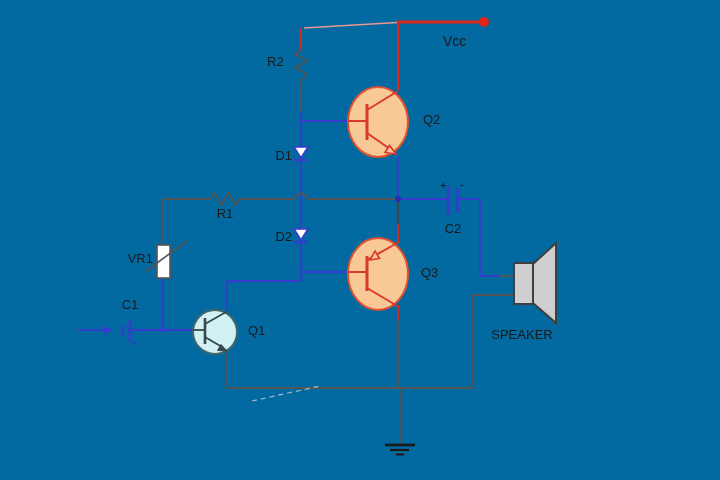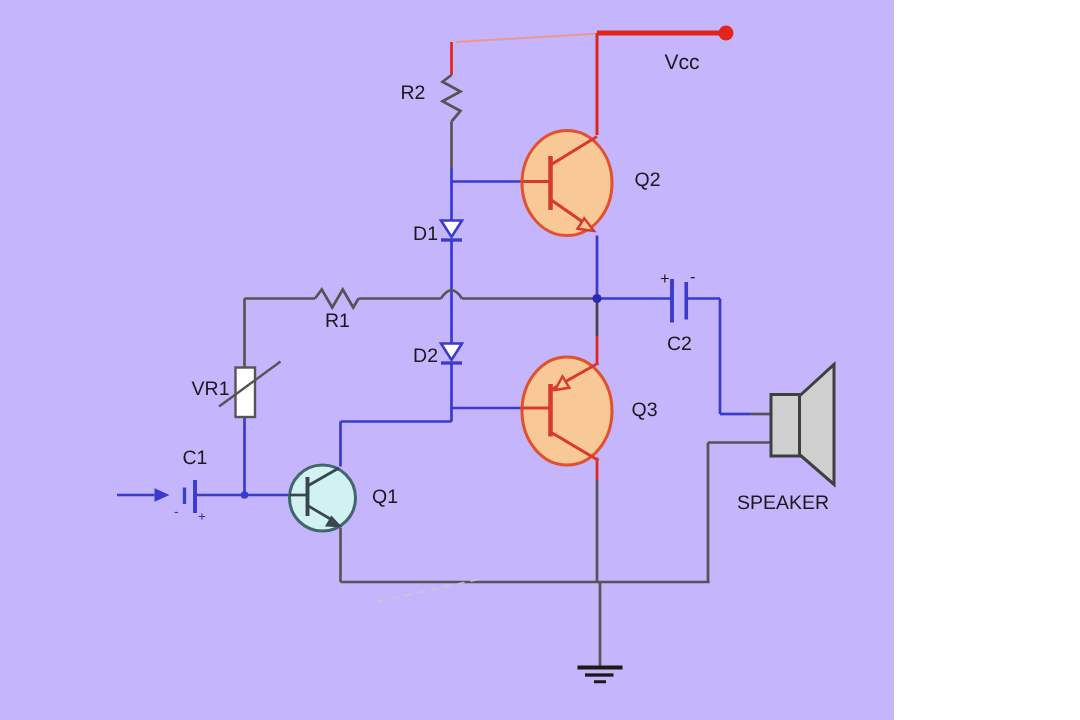--- a/index.html
+++ b/index.html
@@ -1,16 +1,16 @@
 <!DOCTYPE html>
 <html><head>
 <meta charset="utf-8">
 <style>
   html,body{margin:0;padding:0;background:#ffffff;width:720px;height:480px;overflow:hidden;}
-  .canvas{position:relative;width:596px;height:480px;background:#c4b5fd;}
+  .canvas{position:relative;width:720px;height:480px;background:#0369a1;}
   svg{position:absolute;top:0;left:0;}
   .lbl{font-family:"Liberation Sans", sans-serif;fill:#1a1a1a;font-size:13px;}
   .lbl-big{font-family:"Liberation Sans", sans-serif;fill:#1a1a1a;font-size:14px;}
   .lbl-tiny{font-family:"Liberation Sans", sans-serif;fill:#2a2ab0;font-size:9px;}
   .pol{font-family:"Liberation Sans", sans-serif;fill:#1a1a1a;font-size:11px;}
 </style>
 </head>
 <body>
 
 <div class="canvas">

